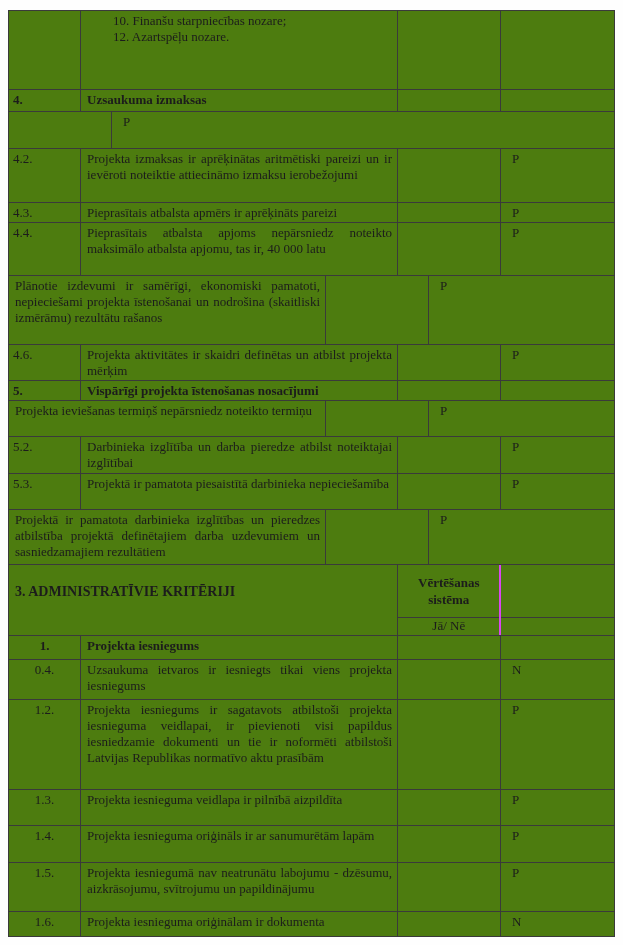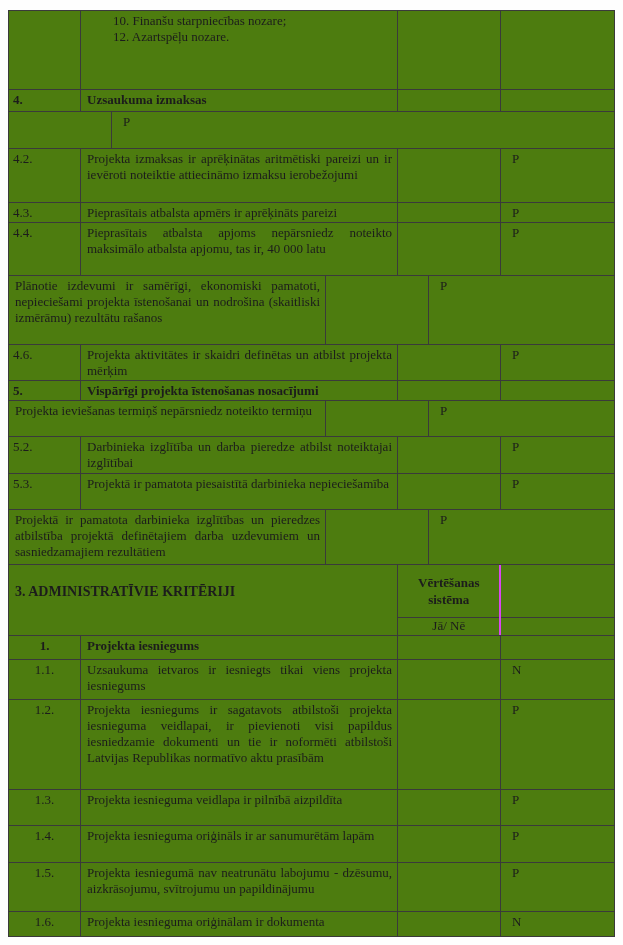--- a/index.html
+++ b/index.html
@@ -155,21 +155,21 @@
     </div>
 
     <div class="row cnum" style="min-height:23px">
       <div class="c1 bold">1.</div>
       <div class="c2 bold">Projekta iesniegums</div>
       <div class="c3"></div>
       <div class="c4"></div>
     </div>
 
     <div class="row cnum" style="min-height:39px">
-      <div class="c1">1.1.</div>
+      <div class="c1">0.4.</div>
       <div class="c2">Uzsaukuma ietvaros ir iesniegts tikai viens projekta iesniegums</div>
       <div class="c3"></div>
       <div class="c4">N</div>
     </div>
 
     <div class="row cnum" style="min-height:89px">
       <div class="c1">1.2.</div>
       <div class="c2">Projekta iesniegums ir sagatavots atbilstoši projekta iesnieguma veidlapai, ir pievienoti visi papildus iesniedzamie dokumenti un tie ir noformēti atbilstoši Latvijas Republikas normatīvo aktu prasībām</div>
       <div class="c3"></div>
       <div class="c4">P</div>

